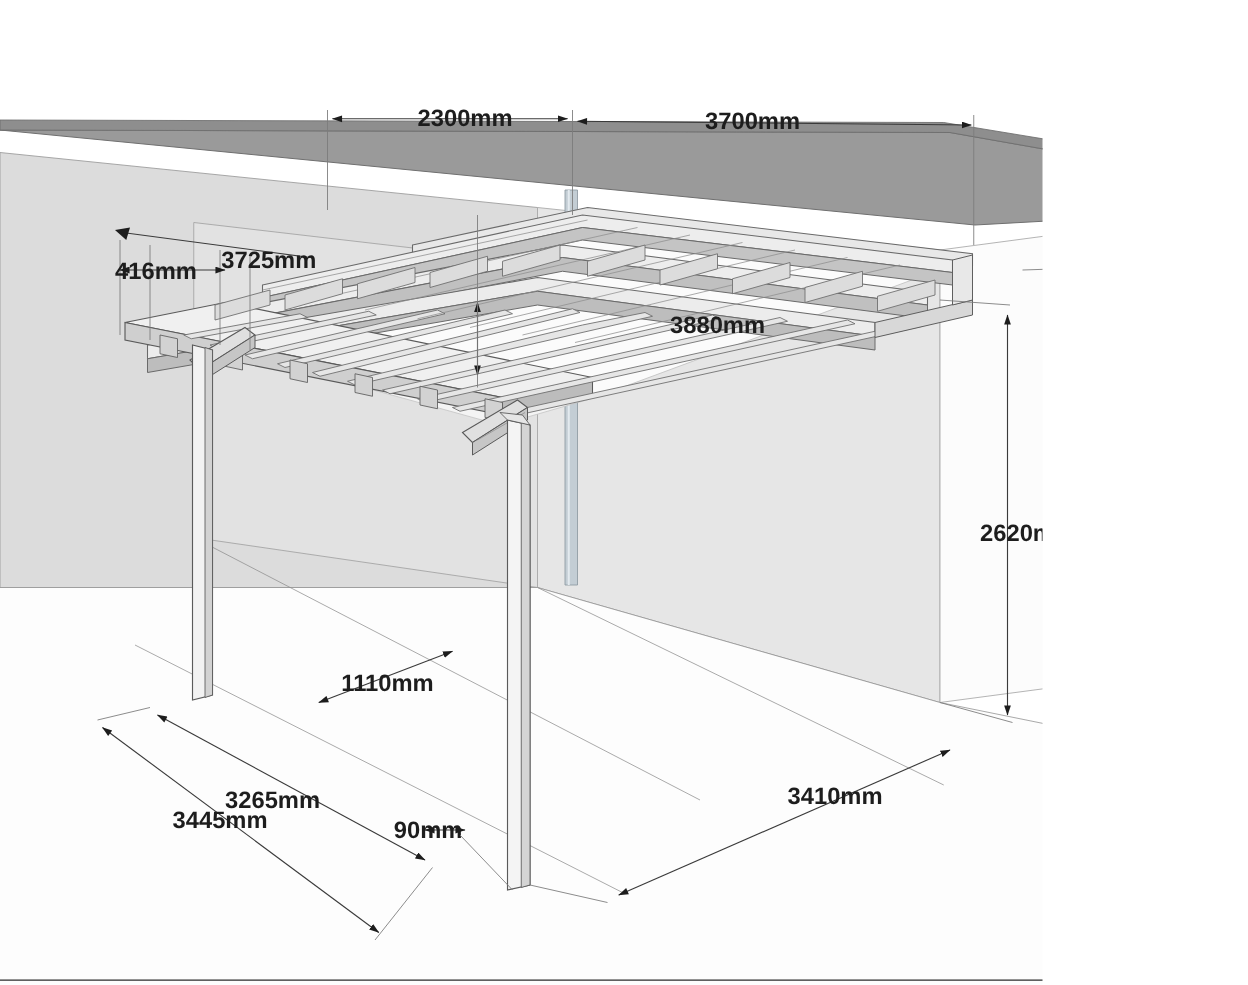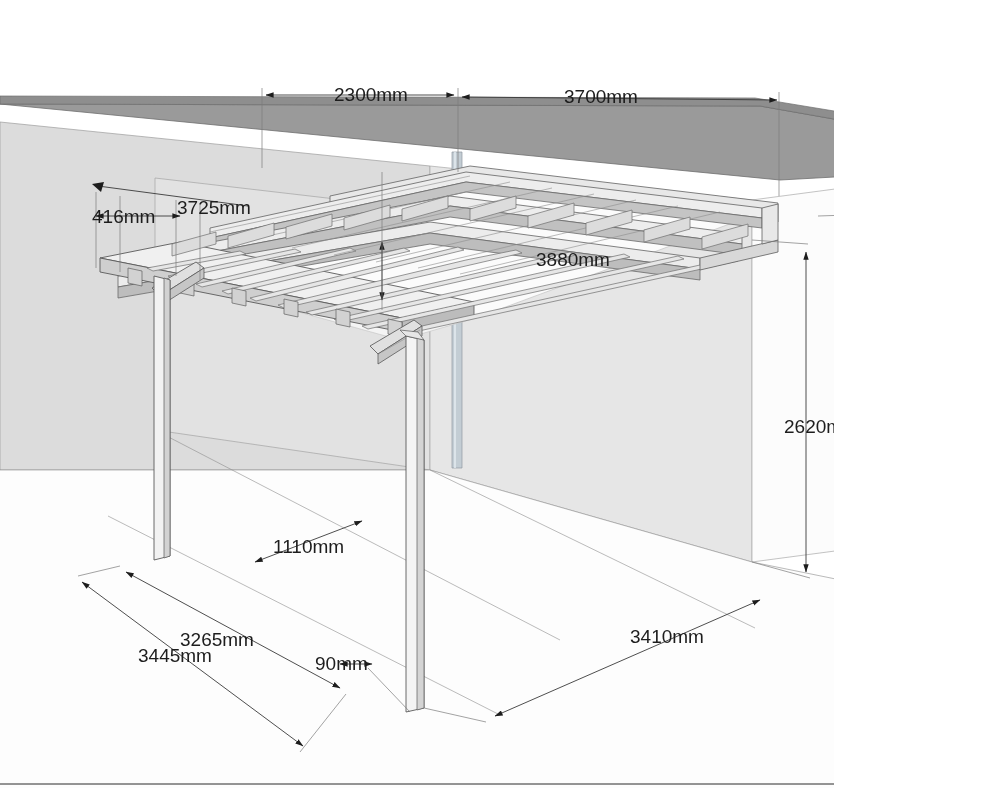--- a/index.html
+++ b/index.html
@@ -10,20 +10,21 @@
   }
   body {
     font-family: "Liberation Sans", sans-serif;
   }
   #canvas-wrap {
     position: relative;
     width: 834px;
     height: 788px;
     background: #ffffff;
     overflow: hidden;
+    font-weight: bold;
   }
   #drawing-svg {
     position: absolute;
     left: 0;
     top: 0;
     width: 998px;
     height: 788px;
     display: block;
   }
   .dim-text {

